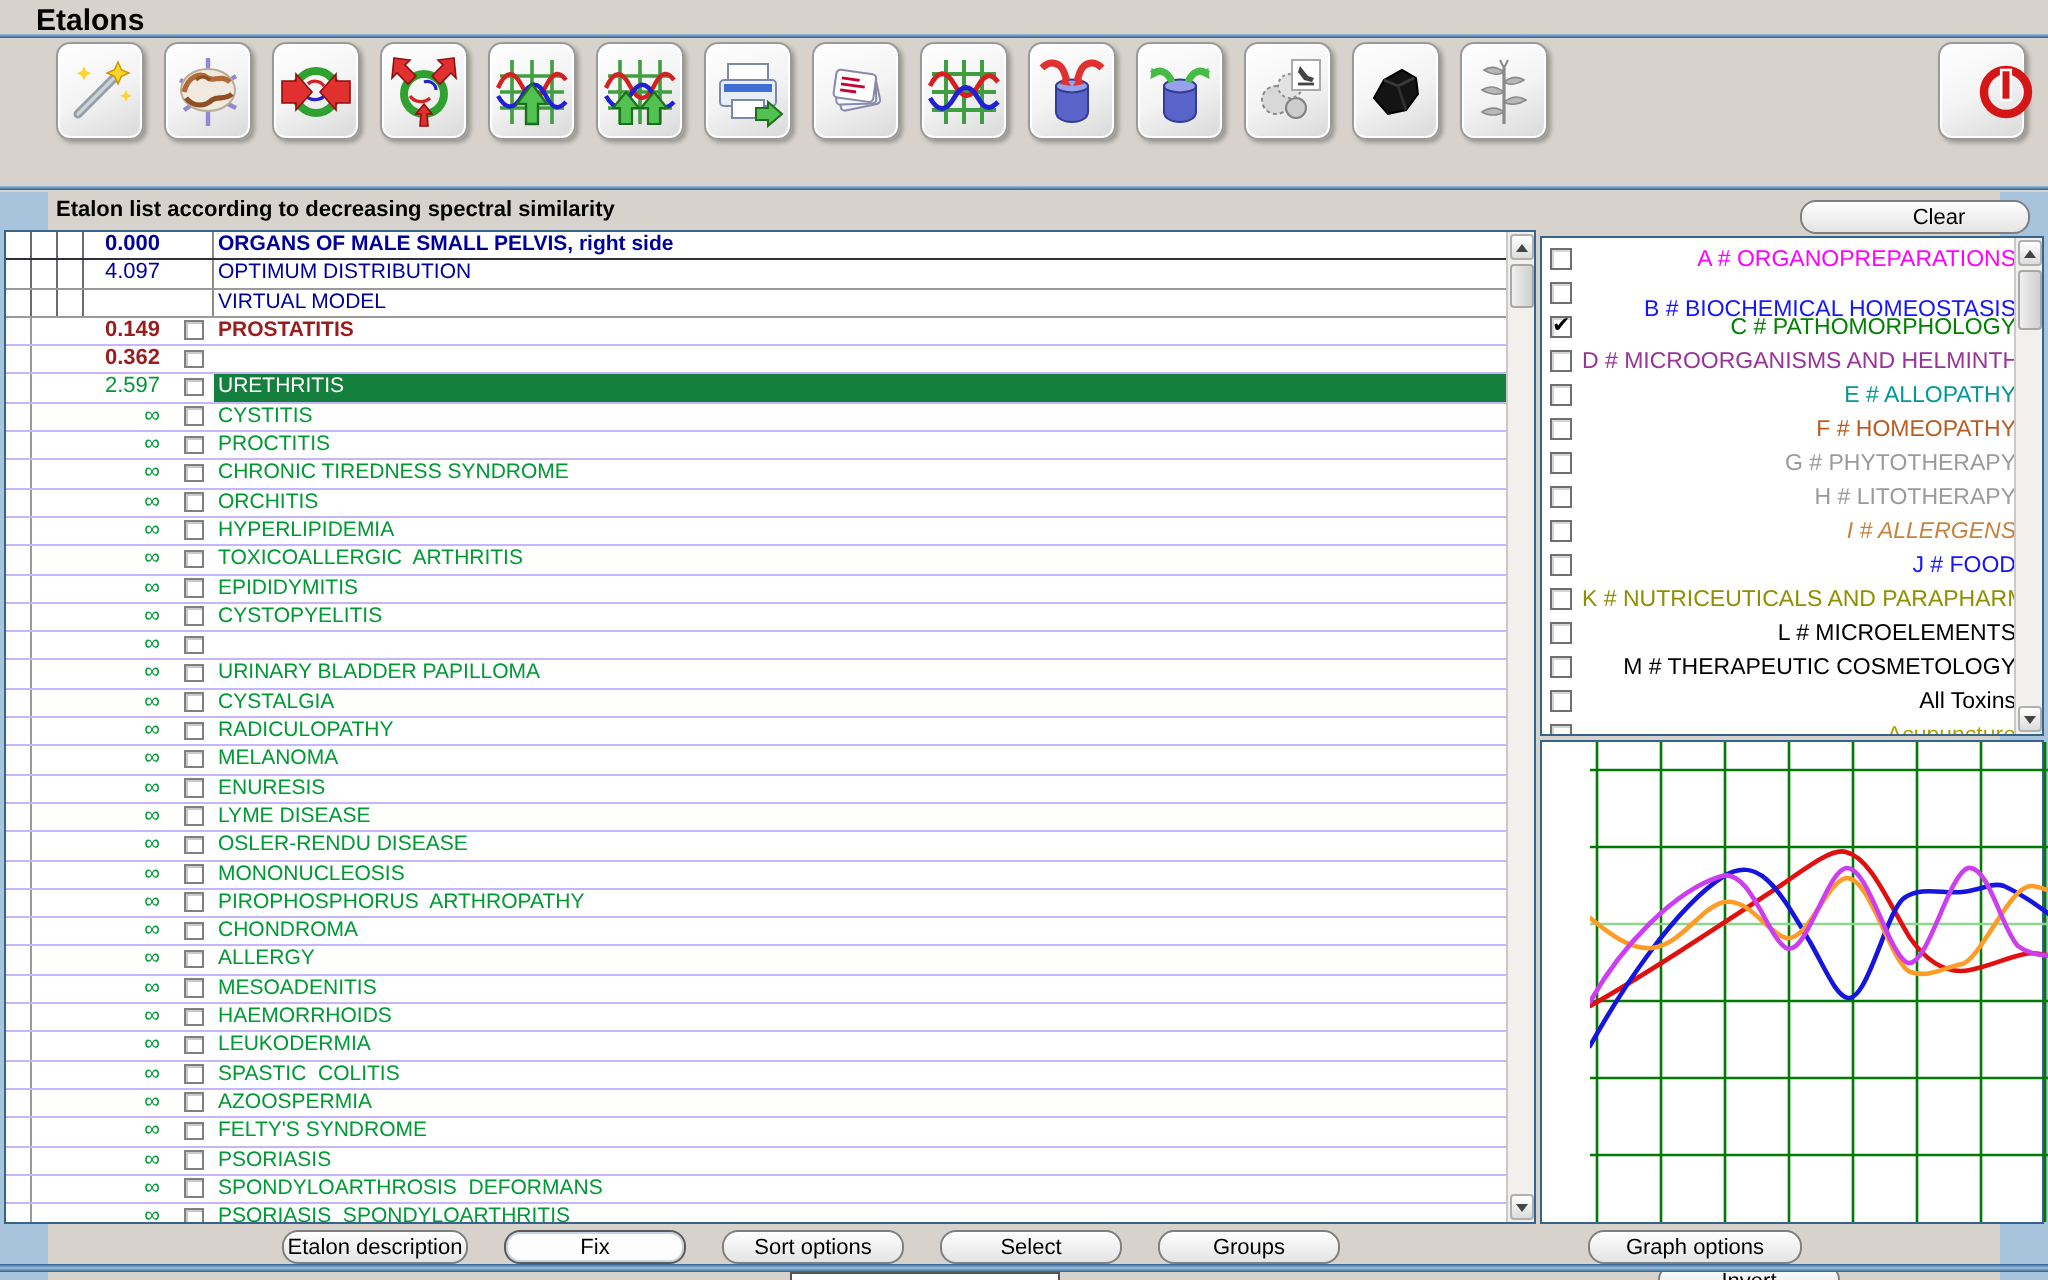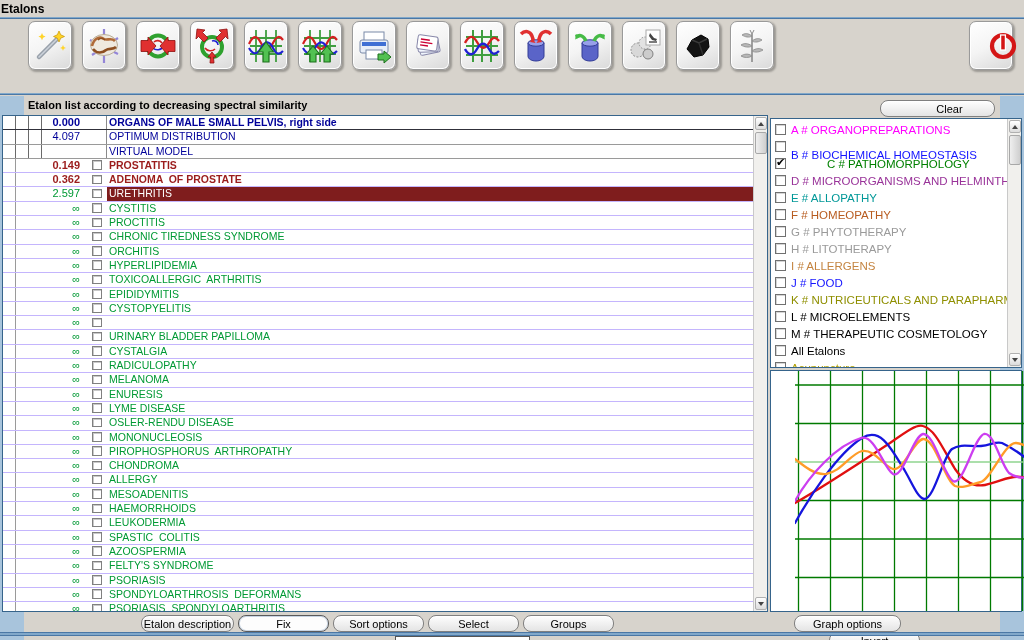--- a/index.html
+++ b/index.html
@@ -1,22 +1,22 @@
 <!DOCTYPE html>
 <html><head>
 <meta charset="utf-8">
 <style>
   * { margin:0; padding:0; box-sizing:border-box; }
   html,body { width:1024px; height:640px; overflow:hidden;
     font-family:"Liberation Sans", sans-serif; background:#d7d3cc; }
   .abs { position:absolute;padding-left:24px; }
 
   
-  #titlebar { left:0; top:0; width:1024px; height:17px; padding:2px 0 0 1px;
-    font-size:12px; font-weight:bold; color:#000; }
+  #titlebar { left:0; top:0; width:1024px; height:17px; padding:2px 0 0 18px;
+    font-size:15px; font-weight:bold; color:#000; }
   .hr-blue { left:0; width:1024px; height:2px;
     background:linear-gradient(#9cc0dc,#2f5f93); }
   #edge-left { left:0; top:96px; width:2px; bottom:0; background:#a8c4dc; }
   #edge-right { right:0; top:96px; width:2px; bottom:0; background:#a8c4dc; }
   #bottom-border { left:0; top:632px; width:1024px; height:4px;
     background:linear-gradient(#2f5f93,#9cc0dc,#2f5f93); }
 
   
   #toolbar { left:4px; top:21px; height:52px; display:flex; gap:10px; }
   .tbtn { width:44px; height:49px; border:1px solid #9a9a9a; border-radius:7px;
@@ -49,46 +49,46 @@
   .trow.model .c2, .trow.model .c3 { border-right:1px solid #6a6a6a; }
   .trow.model .c1 { border-right:1px solid #6a6a6a; }
   .trow.model .cbc { border-right:1px solid #8a8a8a; }
   .trow.model { border-bottom:1px solid #9a9a9a; }
   .trow.model .val, .trow.model .namec { color:#000099; }
   .trow.model-primary .val, .trow.model-primary .namec { color:#000099; font-weight:bold; }
   .trow.model-primary { border-bottom:1.5px solid #30303a; }
   .trow.disease .val, .trow.disease .namec { color:#9b1c1c; font-weight:bold; }
   .trow.etalon .val, .trow.etalon .namec { color:#009934; }
   .trow.selected .val { color:#009934; }
-  .trow.selected .namec { background:#7f1d1d; color:#fff; }
+  .trow.selected .namec { background:#15803d; color:#fff; }
   .cbx { position:absolute; left:1px; top:1.5px; width:9.5px; height:9.5px;
     background:#fff; border:1px solid #808080; box-shadow:inset 1px 1px 0 #c9c9c9; }
 
-  #left-buttons { left:117px; top:615px; display:flex; gap:4px; }
+  #left-buttons { left:117px; top:615px; display:flex; gap:18px; }
 
   
   .sb { position:absolute; width:14px; background:#f1f0ed; border-left:1px solid #c9c9c9; }
   .sb .sbtn { position:absolute; left:1px; width:12px; height:13px;
     background:linear-gradient(#fff,#dcdcdc); border:1px solid #b0b0b0; border-radius:2px;
     display:flex; align-items:center; justify-content:center; cursor:pointer; }
   .sb .up { top:1px; } .sb .down { bottom:1px; }
   .tri-up { width:0; height:0; border-left:3.5px solid transparent;
     border-right:3.5px solid transparent; border-bottom:4.5px solid #444; }
   .tri-down { width:0; height:0; border-left:3.5px solid transparent;
     border-right:3.5px solid transparent; border-top:4.5px solid #444; }
   .sb .thumb { position:absolute; left:1px; width:12px;
     background:linear-gradient(90deg,#efefef,#cfcfcf); border:1px solid #a8a8a8;
     border-radius:2px; cursor:grab; }
 
   
-  #clear-btn { left:880px; top:100px; width:115px; }
+  #clear-btn { left:900px; top:100px; width:115px; }
   #cat-panel { left:770px; top:118px; width:252px; height:250px;
     background:#fff; border:1px solid #36648b; overflow:hidden; }
   .catrow { height:17px; display:flex; align-items:center; gap:5px;
-    padding-left:4px; font-size:11.5px; white-space:nowrap; cursor:pointer; }
+    padding-left:4px; font-size:11.5px; white-space:nowrap; cursor:pointer;justify-content:space-between; }
   .catbox { width:11px; height:11px; background:#fff; border:1px solid #707070;
     flex:none; position:relative; box-shadow:inset 1px 1px 0 #d5d5d5; }
   .catbox .chk { position:absolute; left:0px; top:-3px; font-family:"DejaVu Sans",sans-serif;
     font-size:11px; color:#000; font-weight:bold; }
   #graph-panel { left:770px; top:370px; width:252px; height:242px;
     background:#fff; border:1px solid #36648b; }
   #right-buttons { left:770px; top:615px; width:252px; display:flex;flex-direction:column; }
   #graph-options-btn { width:107px; } #invert-btn { width:91px; margin-left:35px; }
 
   #partial-box { left:395px; top:636px; width:135px; height:5px;
@@ -281,21 +281,20 @@
         <span class="namec">PROSTATITIS</span>
       </div>
       <div class="trow disease">
         <span class="c1"></span>
         <span class="c2"></span>
         <span class="c3"></span>
         <span class="val">0.362</span>
         <span class="cbc">
           <div class="cbx"></div>
         </span>
-        <span class="namec">ADENOMA  OF PROSTATE</span>
       </div>
       <div class="trow selected">
         <span class="c1"></span>
         <span class="c2"></span>
         <span class="c3"></span>
         <span class="val">2.597</span>
         <span class="cbc">
           <div class="cbx"></div>
         </span>
         <span class="namec">URETHRITIS</span>
@@ -640,41 +639,41 @@
       <div class="catrow">
         <span class="catbox"></span>
         <span style="color: rgb(154, 154, 154);">G # PHYTOTHERAPY</span>
       </div>
       <div class="catrow">
         <span class="catbox"></span>
         <span style="color: rgb(154, 154, 154);">H # LITOTHERAPY</span>
       </div>
       <div class="catrow">
         <span class="catbox"></span>
-        <span style="color: rgb(196, 132, 64);">I # ALLERGENS</span>
+        <span style="color: rgb(196, 132, 64); font-style: italic;">I # ALLERGENS</span>
       </div>
       <div class="catrow">
         <span class="catbox"></span>
         <span style="color: rgb(20, 20, 255);">J # FOOD</span>
       </div>
       <div class="catrow">
         <span class="catbox"></span>
         <span style="color: rgb(143, 143, 0);">K # NUTRICEUTICALS AND PARAPHARMACEU</span>
       </div>
       <div class="catrow">
         <span class="catbox"></span>
         <span style="color: rgb(0, 0, 0);">L # MICROELEMENTS</span>
       </div>
       <div class="catrow">
         <span class="catbox"></span>
         <span style="color: rgb(0, 0, 0);">M # THERAPEUTIC COSMETOLOGY</span>
       </div>
       <div class="catrow">
         <span class="catbox"></span>
-        <span style="color: rgb(0, 0, 0);">All Etalons</span>
+        <span style="color: rgb(0, 0, 0);">All Toxins</span>
       </div>
       <div class="catrow">
         <span class="catbox"></span>
         <span style="color: rgb(176, 160, 0);">Acupuncture</span>
       </div>
     </div>
   <div class="sb" style="right:0;top:0;height:248px">
     <div class="sbtn up">
         <div class="tri-up"></div>
       </div>

